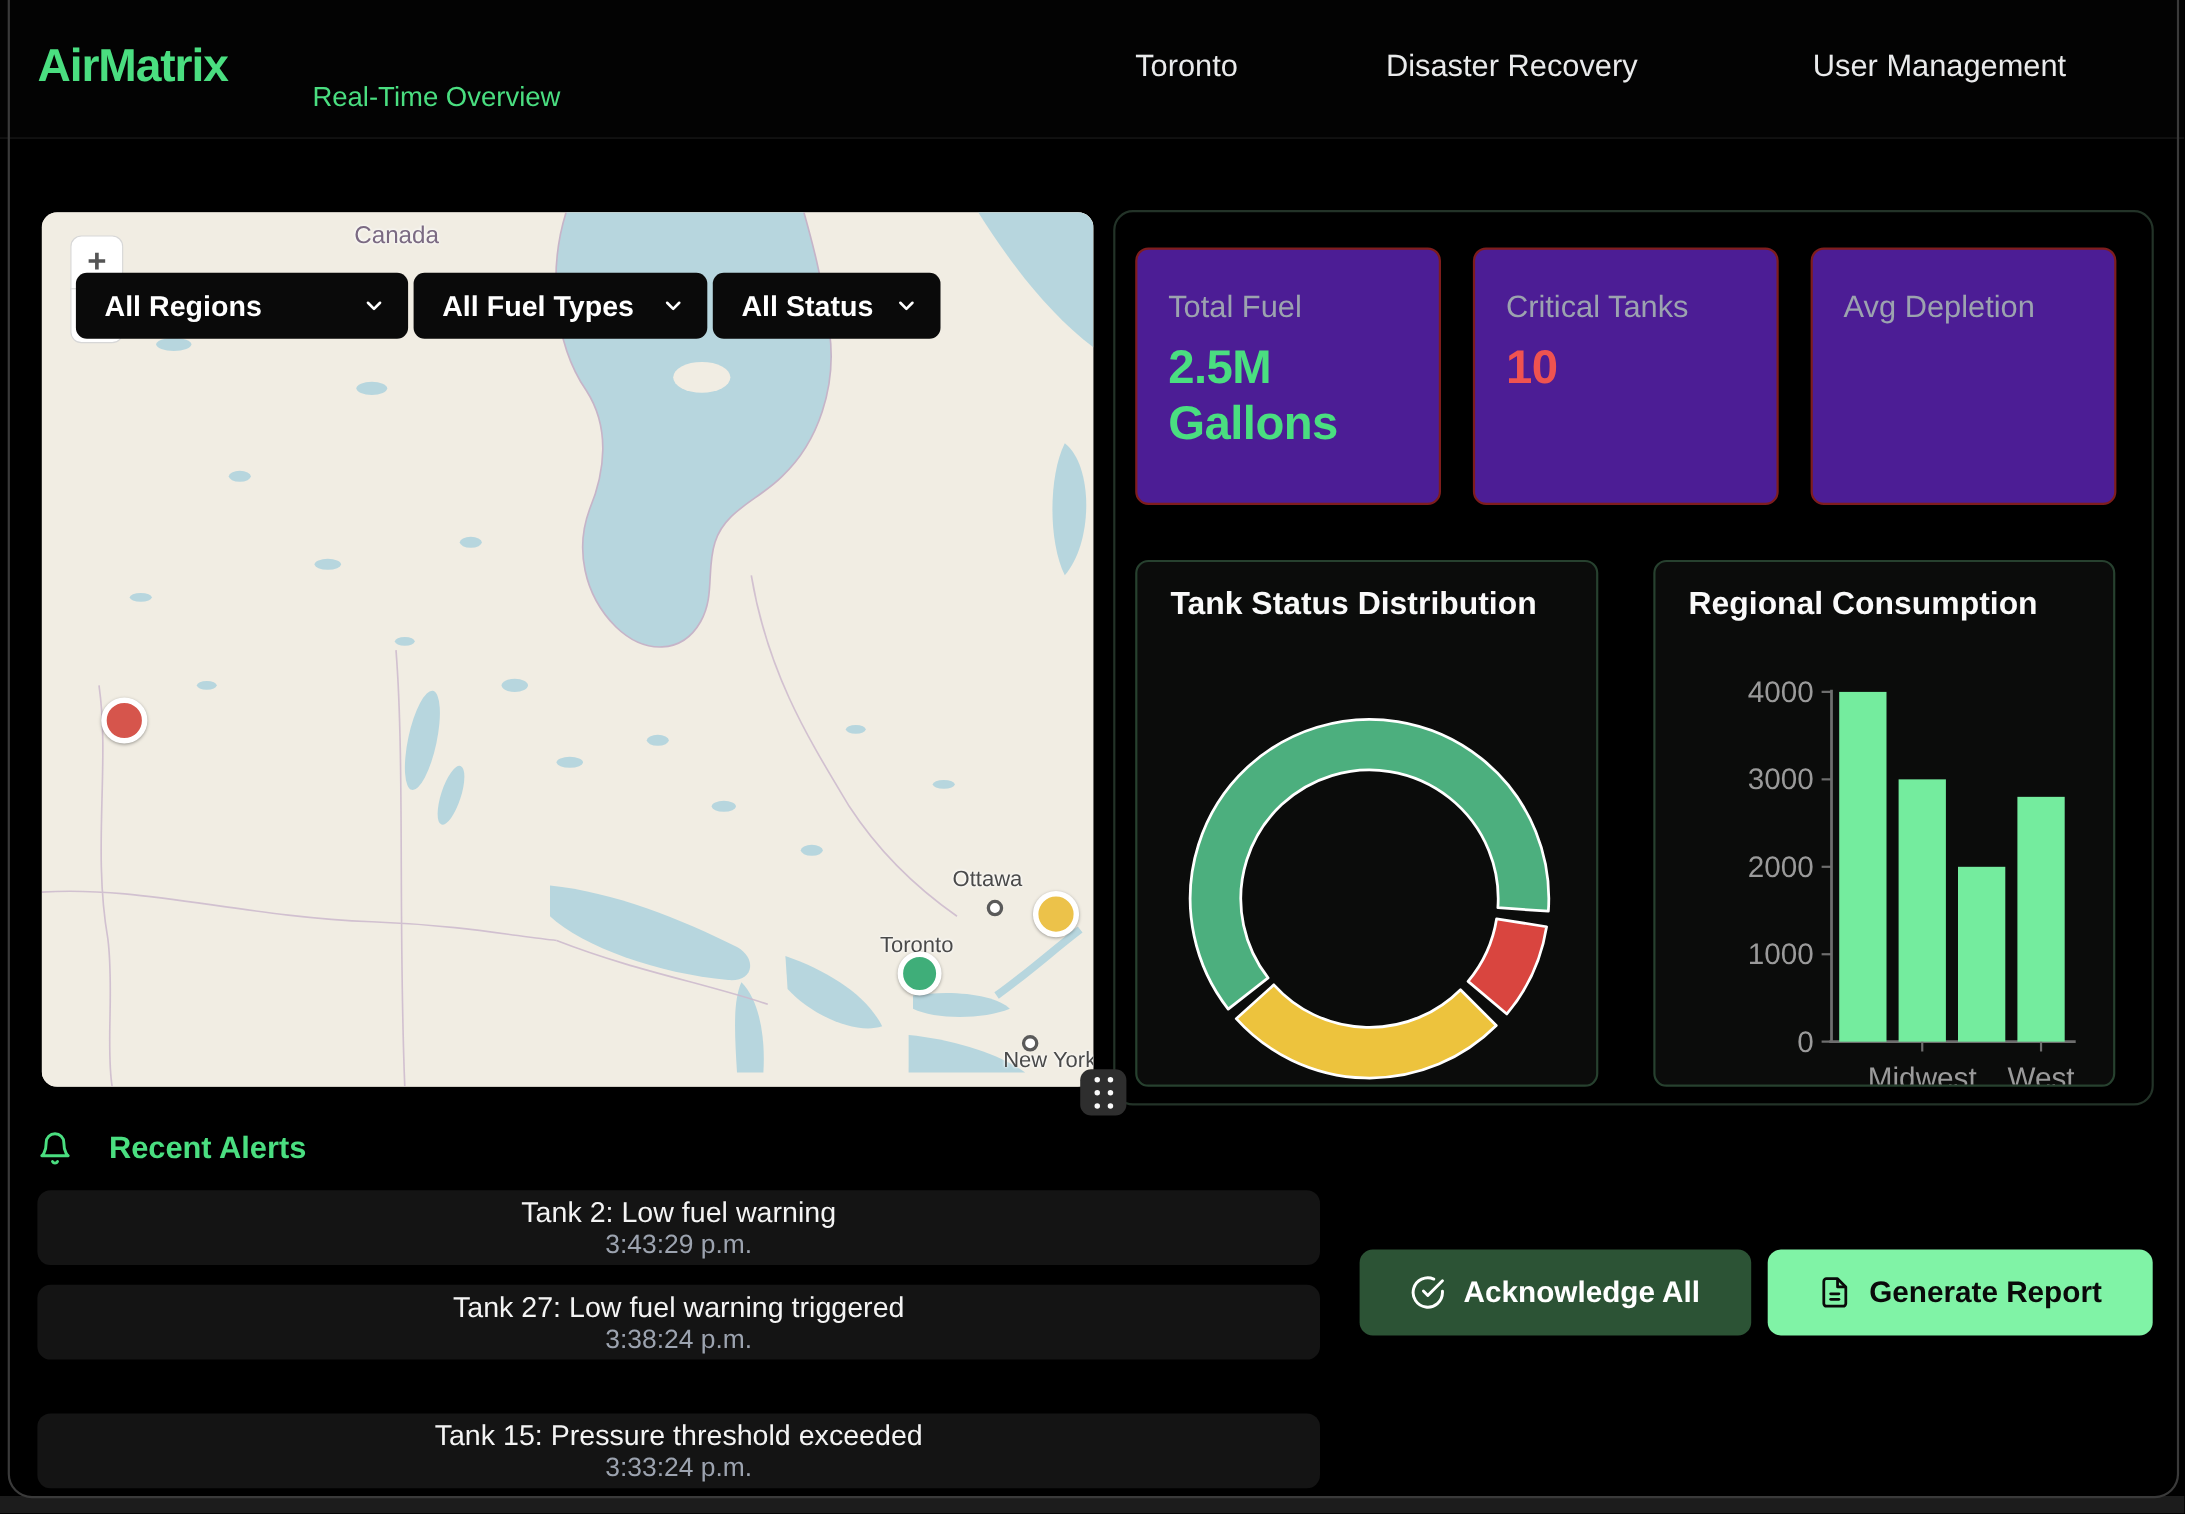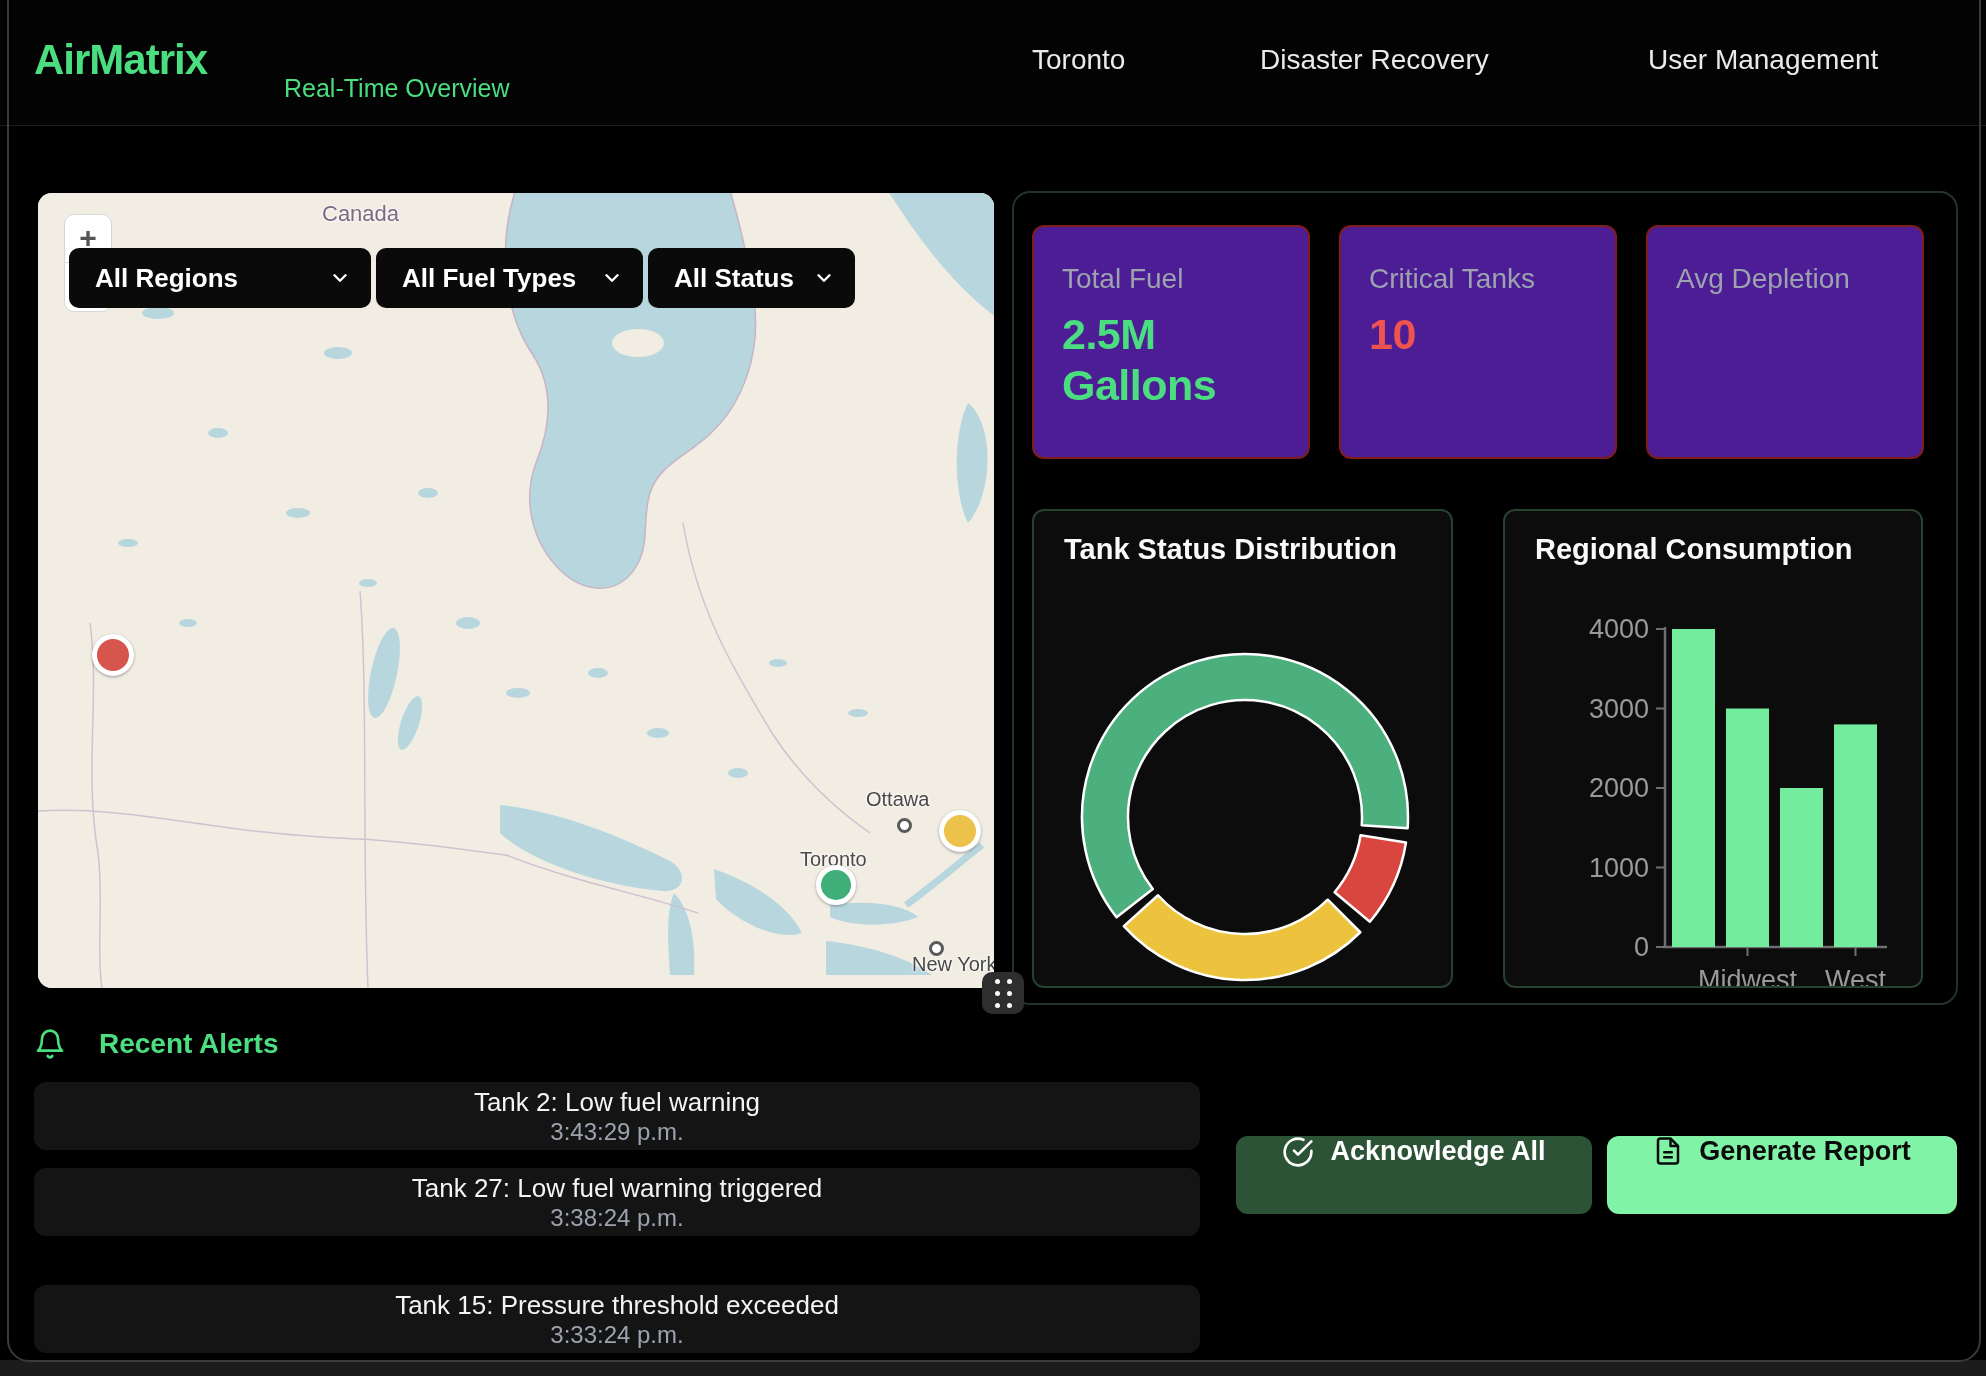--- a/index.html
+++ b/index.html
@@ -59,21 +59,21 @@
 
   
   #alerts-head{left:34px;top:1028px;display:flex;align-items:center;gap:33px;}
   #alerts-title{color:#4ade80;font-size:28px;font-weight:bold;}
   .alert-row{left:34px;width:1166px;height:68px;background:#141414;border-radius:12px;
              display:flex;align-items:center;justify-content:center;
              padding:0 26px;box-sizing:border-box;flex-direction:column;}
   .alert-text{color:#f4f4f4;font-size:26px;}
   .alert-time{color:#9ca3af;font-size:24px;}
 
-  .btn{display:flex;align-items:flex-start;justify-content:center;gap:16px;border-radius:12px;
+  .btn{display:flex;align-items:center;justify-content:center;gap:16px;border-radius:12px;
        font-size:27px;font-weight:bold;cursor:pointer;height:78px;box-sizing:border-box;}
   #btn-ack{left:1236px;top:1136px;width:356px;background:#2c5335;color:#fff;}
   #btn-gen{left:1607px;top:1136px;width:350px;background:#80f3a6;color:#0a0a0a;}
 
   
   #window-frame{left:7px;top:-26px;width:1970px;height:1384px;border:2px solid #3a3a3a;
                 border-radius:22px;pointer-events:none;z-index:9;}
   #bottom-strip{left:0;top:1360px;width:1986px;height:16px;background:#1c1c1c;z-index:8;}
   svg{display:block;}
 </style>

